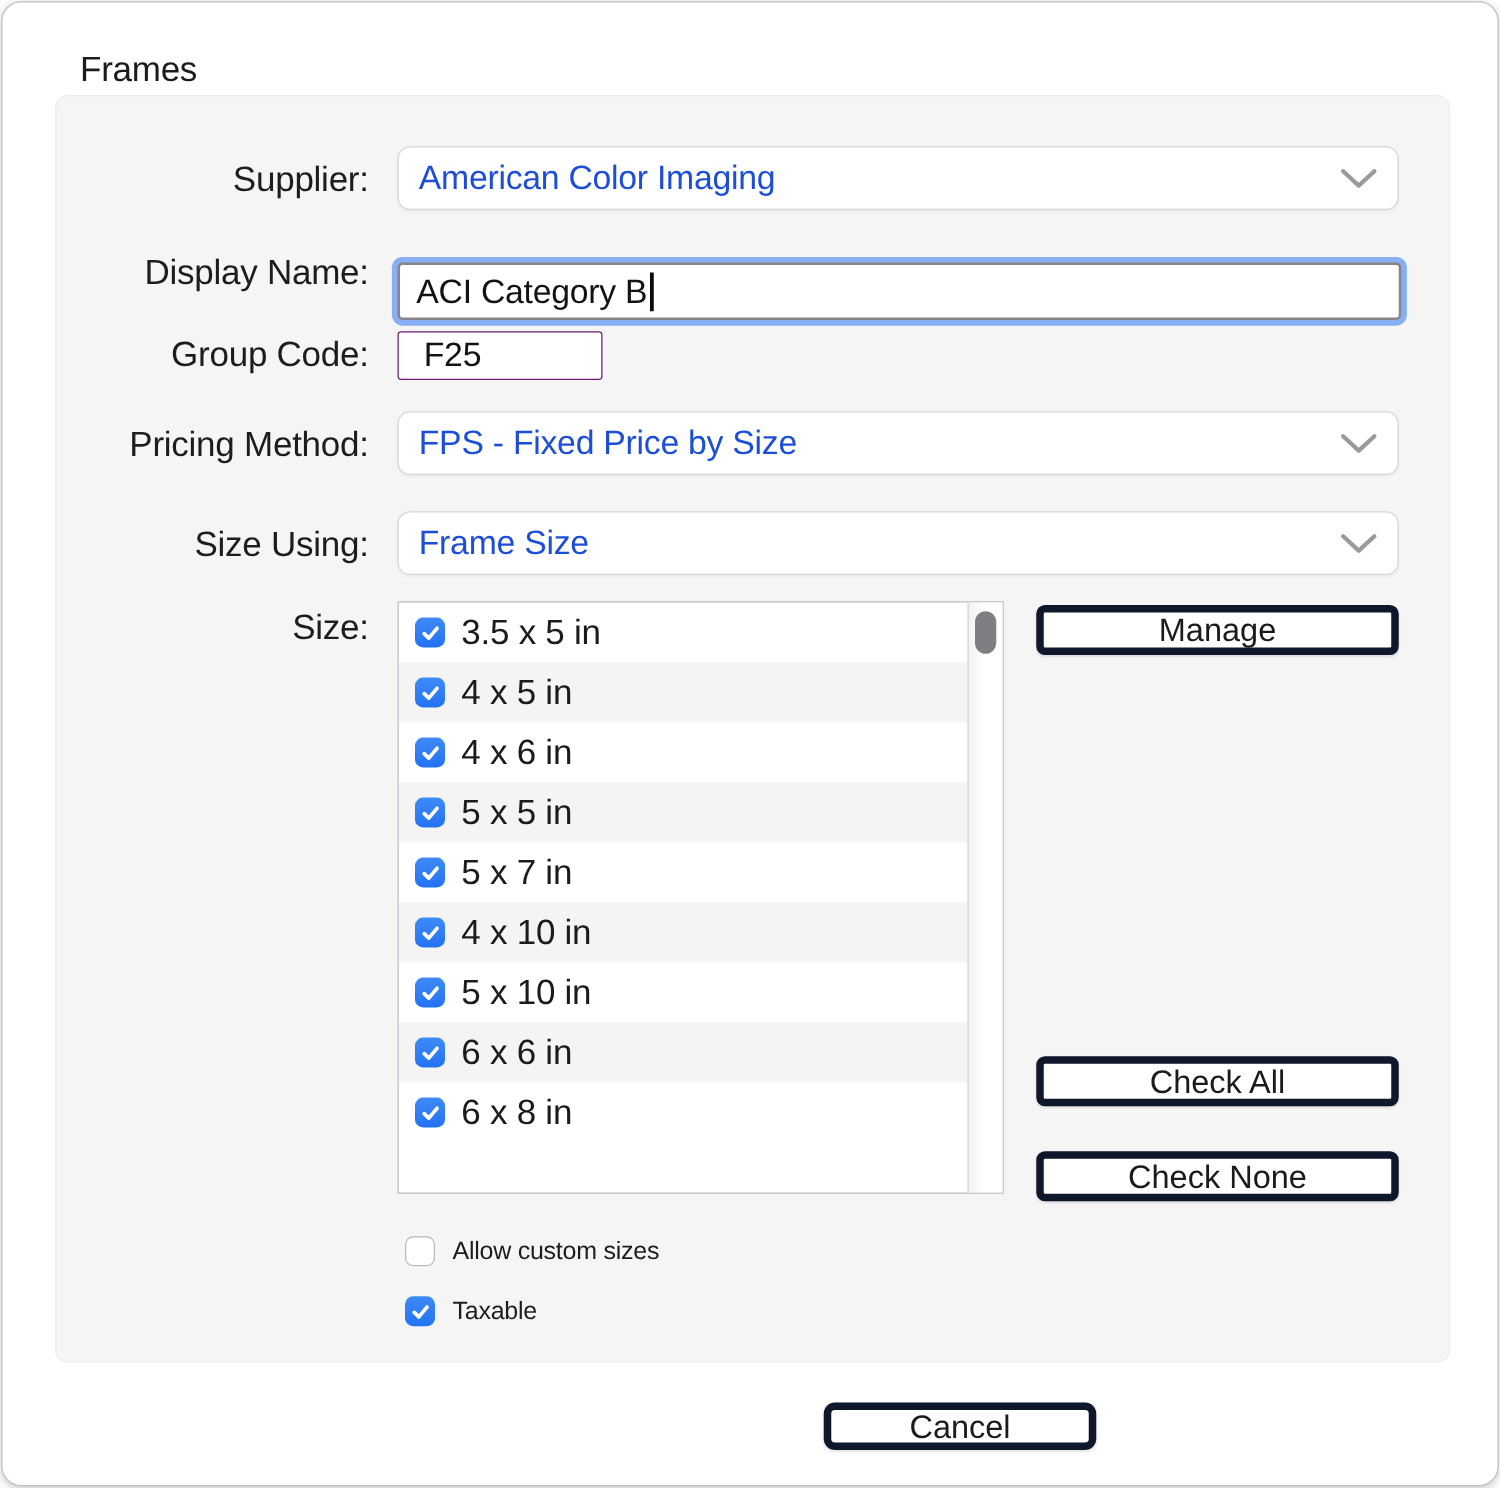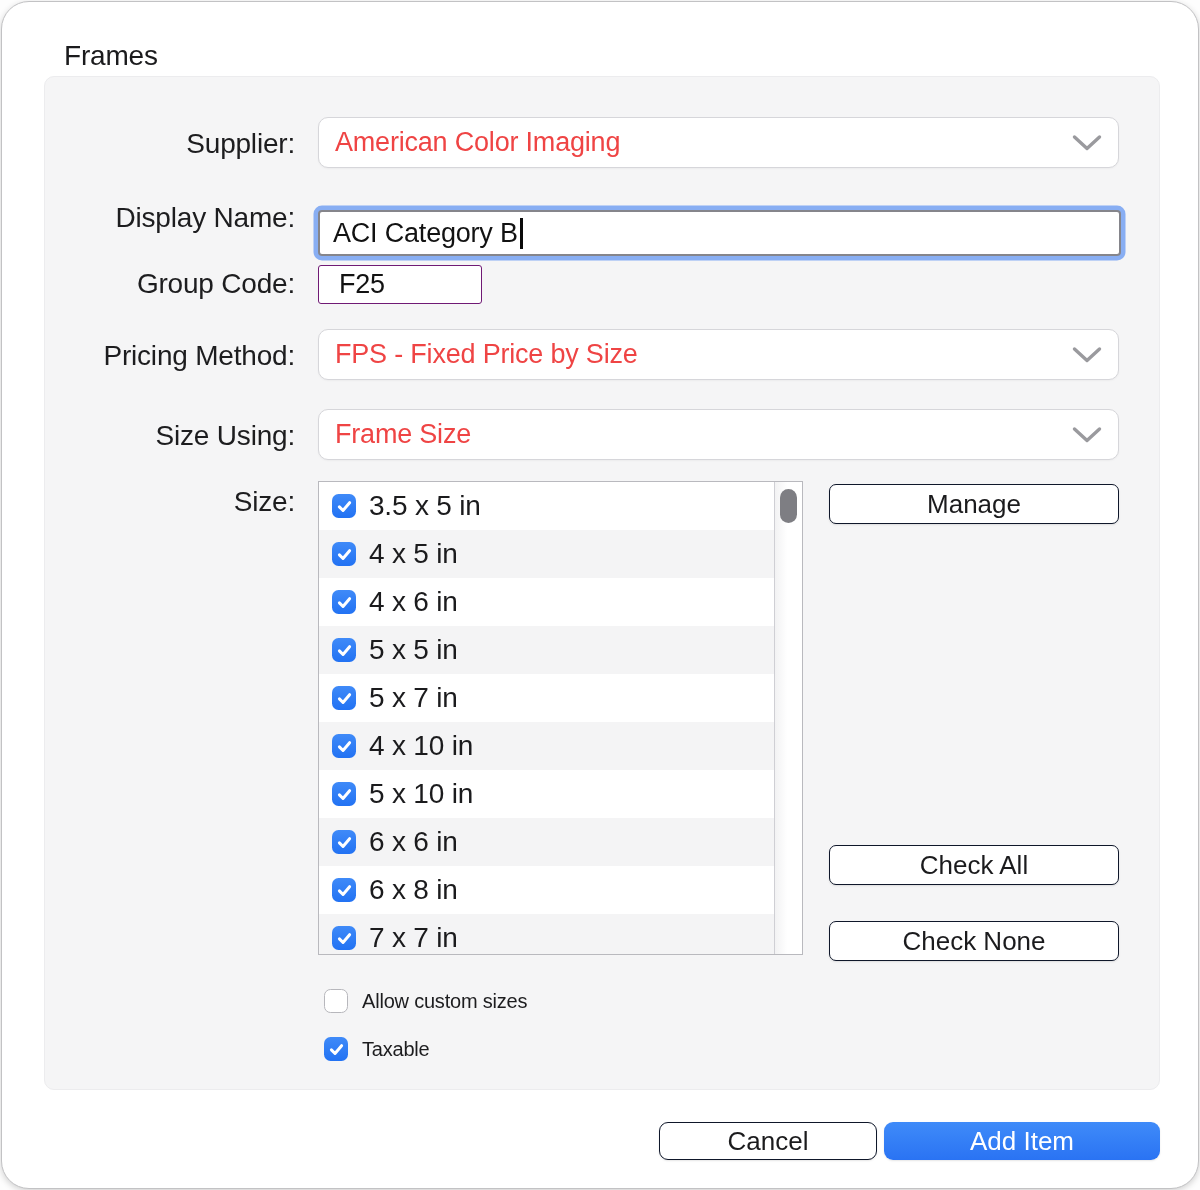--- a/index.html
+++ b/index.html
@@ -1,45 +1,45 @@
 <!DOCTYPE html>
 <html><head>
 <meta charset="utf-8">
 <style>
   html,body{margin:0;padding:0;width:1200px;height:1190px;overflow:hidden;background:#fdfdfd;
     font-family:"Liberation Sans", sans-serif;letter-spacing:-0.2px;}
   *,*:before,*:after{box-sizing:border-box;}
   .window{position:absolute;inset:1px;background:#ffffff;border:1.5px solid #c2c2c4;
-    border-radius:28px;box-shadow:0 2px 6px rgba(0,0,0,0.18);}
+    border-radius:16px;box-shadow:0 2px 6px rgba(0,0,0,0.18);}
   .title{position:absolute;left:62px;top:38px;font-size:28px;color:#1b1b1d;}
   .panel{position:absolute;left:42px;top:74px;width:1116px;height:1014px;background:#f5f5f6;
     border:1px solid #ececee;border-radius:10px;}
   .flabel{position:absolute;left:43px;width:250px;text-align:right;font-size:28px;color:#1d1d1f;line-height:35px;}
   .select{position:absolute;left:316px;width:801px;height:51px;background:#fff;border:1px solid #d6d6da;
-    border-radius:10px;display:flex;align-items:center;padding-left:16px;font-size:27px;color:#ef4444;
+    border-radius:10px;display:flex;align-items:center;padding-left:16px;font-size:27px;color:#1d4ed8;
     box-shadow:0 1px 2px rgba(0,0,0,0.04);}
   .select .chev{position:absolute;right:16px;top:50%;transform:translateY(-50%);}
   .text-input{position:absolute;background:#fff;display:flex;align-items:center;font-size:27px;color:#121212;}
   .focused{border:2px solid #85858b;border-radius:4px;box-shadow:0 0 0 4.5px #88aef3;padding-left:13px;margin-top:16px;}
   .plain{border:1px solid #701a75;border-radius:3px;padding-left:20px;}
   .caret{width:3px;height:31px;background:#0a0a0a;margin-left:2px;}
   .size-list{position:absolute;left:316px;top:479px;width:485px;height:474px;background:#fff;
     border:1px solid #b9b9be;}
   .rows-viewport{position:absolute;left:0;top:0;right:28px;bottom:0;overflow:hidden;}
   .size-row{height:48px;display:flex;align-items:center;padding-left:13px;}
   .size-row:nth-child(even){background:#f4f4f5;}
   .size-row .opt-label{margin-left:13px;font-size:28px;color:#1b1b1d;}
   .cbox{width:24px;height:24px;border-radius:6.5px;flex:0 0 auto;display:flex;align-items:center;justify-content:center;}
   .cbox.checked{background:linear-gradient(180deg,#3f8af8 0%,#2272f3 100%);}
   .cbox.unchecked{background:#fff;border:1.5px solid #b7b7bc;}
   .scrollbar{position:absolute;right:0;top:0;width:28px;bottom:0;border-left:1px solid #cfcfd4;
     background:linear-gradient(to right,#f2f2f3,#ffffff 45%);}
   .thumb{position:absolute;left:5px;top:7px;width:17px;height:34px;border-radius:9px;background:#7e7e83;}
   .btn{position:absolute;display:flex;align-items:center;justify-content:center;font-size:26px;color:#1b1b1d;
-    background:#fff;border:1px solid #0f172a;border-radius:8px;box-shadow:0 1px 2px rgba(0,0,0,0.10);cursor:default;}
+    background:#fff;border:6px solid #0f172a;border-radius:8px;box-shadow:0 1px 2px rgba(0,0,0,0.10);cursor:default;}
   .side-btn{left:827px;width:290px;height:40px;border-radius:7px;}
   .check-item-label{position:absolute;font-size:20px;color:#1d1d1f;line-height:34px;}
   .abs-cbox{position:absolute;left:322px;}
   .primary{background:linear-gradient(180deg,#3f8bf9 0%,#2a73f3 100%);border:none;color:#ffffff;}
 </style>
 </head>
 <body>
 
 <div class="window">
 
@@ -151,28 +151,20 @@
           <span class="opt-label">6 x 6 in</span>
         </div>
         <div class="size-row">
           <span class="cbox checked">
             <svg width="17" height="17" viewBox="0 0 16 16">
               <polyline points="3.2,8.4 6.6,11.8 12.8,4.4" fill="none" stroke="#ffffff" stroke-width="2.8" stroke-linecap="round" stroke-linejoin="round"></polyline>
             </svg>
           </span>
           <span class="opt-label">6 x 8 in</span>
         </div>
-        <div class="size-row">
-          <span class="cbox checked">
-            <svg width="17" height="17" viewBox="0 0 16 16">
-              <polyline points="3.2,8.4 6.6,11.8 12.8,4.4" fill="none" stroke="#ffffff" stroke-width="2.8" stroke-linecap="round" stroke-linejoin="round"></polyline>
-            </svg>
-          </span>
-          <span class="opt-label">7 x 7 in</span>
-        </div>
       </div>
     <div class="scrollbar">
       <div class="thumb"></div>
     </div>
   </div>
 
   <button class="btn side-btn" style="top:482px">Manage</button>
   <button class="btn side-btn" style="top:843px">Check All</button>
   <button class="btn side-btn" style="top:919px">Check None</button>
 
@@ -180,15 +172,14 @@
   <div class="check-item-label" style="left:360px;top:982px">Allow custom sizes</div>
 
   <div class="cbox abs-cbox checked" style="top:1035px" id="taxable-cbox">
       <svg width="17" height="17" viewBox="0 0 16 16">
         <polyline points="3.2,8.4 6.6,11.8 12.8,4.4" fill="none" stroke="#ffffff" stroke-width="2.8" stroke-linecap="round" stroke-linejoin="round"></polyline>
       </svg>
     </div>
   <div class="check-item-label" style="left:360px;top:1030px">Taxable</div>
 
   <button class="btn" style="left:657px;top:1120px;width:218px;height:38px;border-radius:9px">Cancel</button>
-  <button class="btn primary" style="left:882px;top:1120px;width:276px;height:38px;border-radius:9px">Add Item</button>
 
 </div>
 
 </body></html>

